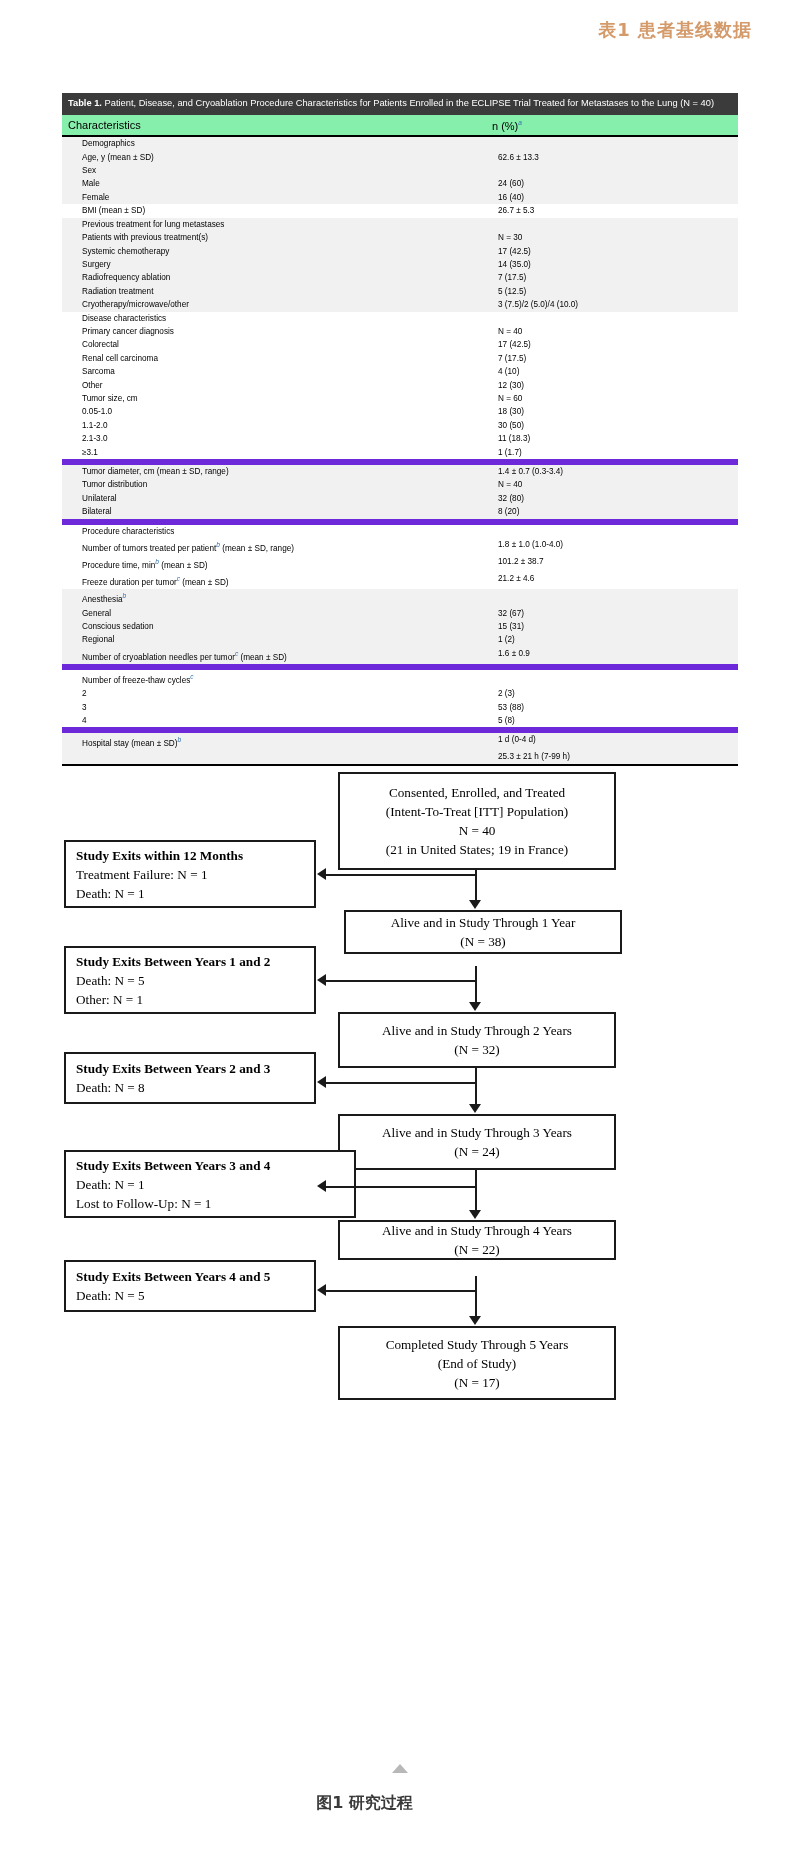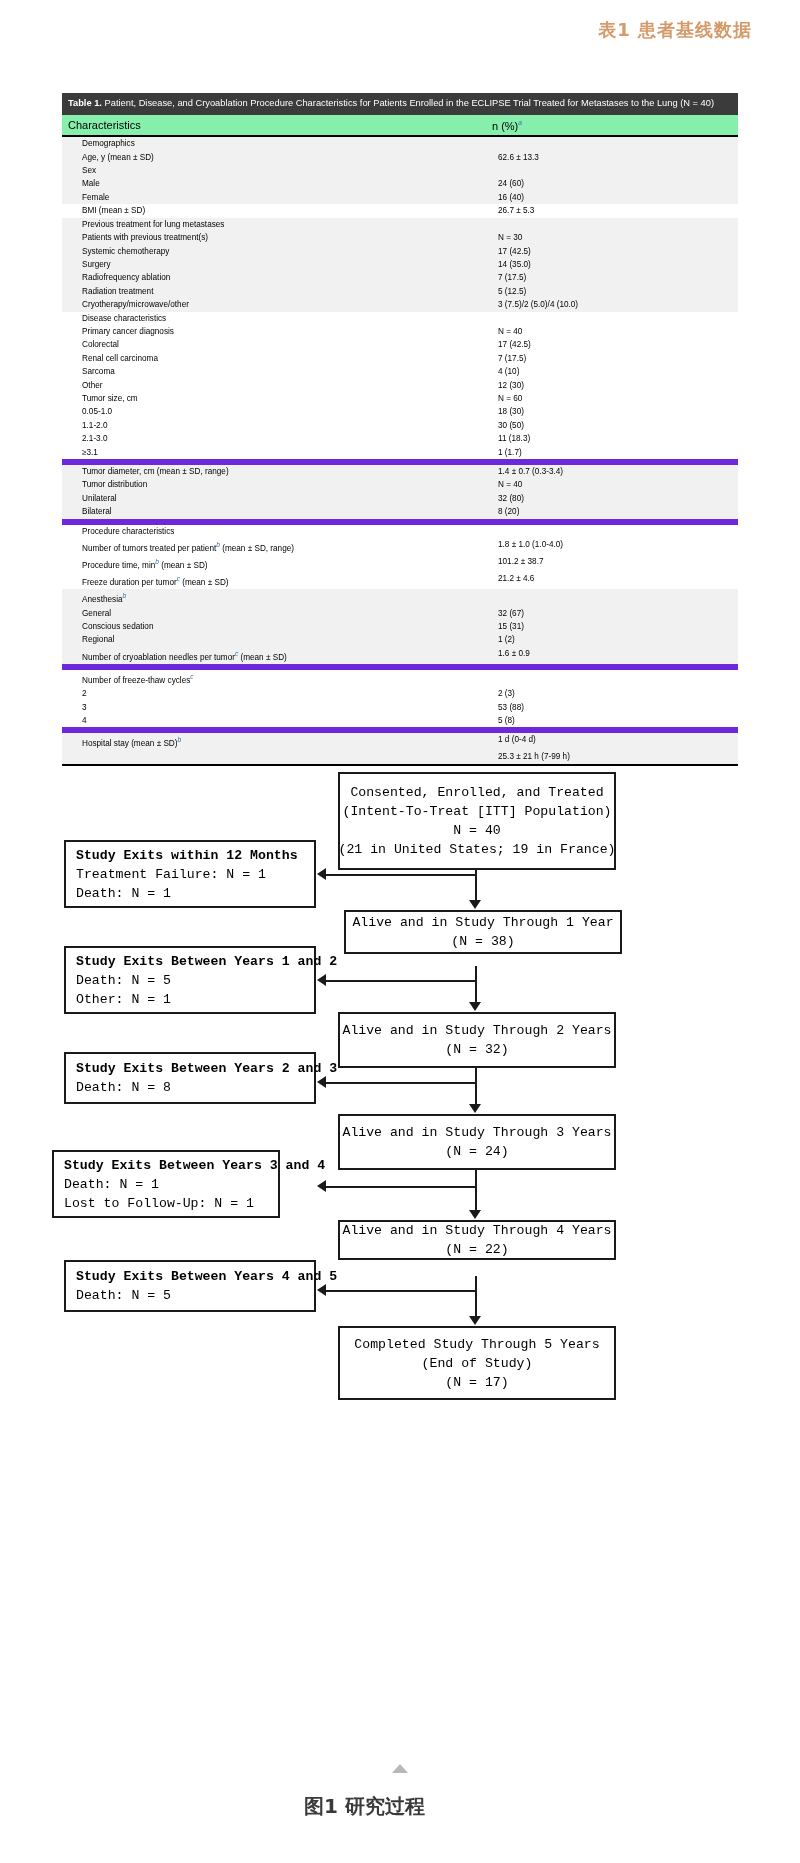--- a/index.html
+++ b/index.html
@@ -99,21 +99,21 @@
     background: #ffffff;
     box-sizing: border-box;
     display: flex;
     flex-direction: column;
     align-items: center;
     justify-content: center;
     font-size: 13.2px;
     line-height: 19px;
     text-align: center;
     padding: 4px 20px;
-    font-family: Liberation Mono, monospace;
+    font-family: Liberation Serif, serif;
   }
   .fbox.left {
     align-items: flex-start;
     text-align: left;
     padding-left: 10px;
   }
   .fbox .ln { white-space: nowrap; }
   .fbox .ln.b { font-weight: bold; }
 
   .vline {
@@ -150,21 +150,21 @@
     border-left: 8px solid transparent;
     border-right: 8px solid transparent;
     border-bottom: 9px solid #b8b8b8;
   }
   .fig-caption {
     position: absolute;
     left: 0;
     top: 1793px;
     width: 729px;
     text-align: center;
-    font-size: 20px;
+    font-size: 16px;
     font-weight: bold;
     color: #3a3a3a;
     font-family: "DejaVu Sans", "Liberation Sans", sans-serif;
   }
 </style>
 </head>
 <body>
 
 <div class="page-title">表1  患者基线数据</div>
 
@@ -402,21 +402,21 @@
     <div class="ln b">Study Exits Between Years 1 and 2</div>
     <div class="ln">Death: N = 5</div>
     <div class="ln">Other: N = 1</div>
   </div>
 
   <div class="fbox left" style="left:64px; top:290px; width:252px; height:52px;">
     <div class="ln b">Study Exits Between Years 2 and 3</div>
     <div class="ln">Death: N = 8</div>
   </div>
 
-  <div class="fbox left" style="left:52px; top:388px; width:228px; height:68px;">
+  <div class="fbox left" style="left:64px; top:388px; width:292px; height:68px;">
     <div class="ln b">Study Exits Between Years 3 and 4</div>
     <div class="ln">Death: N = 1</div>
     <div class="ln">Lost to Follow-Up: N = 1</div>
   </div>
 
   <div class="fbox left" style="left:64px; top:498px; width:252px; height:52px;">
     <div class="ln b">Study Exits Between Years 4 and 5</div>
     <div class="ln">Death: N = 5</div>
   </div>
 

